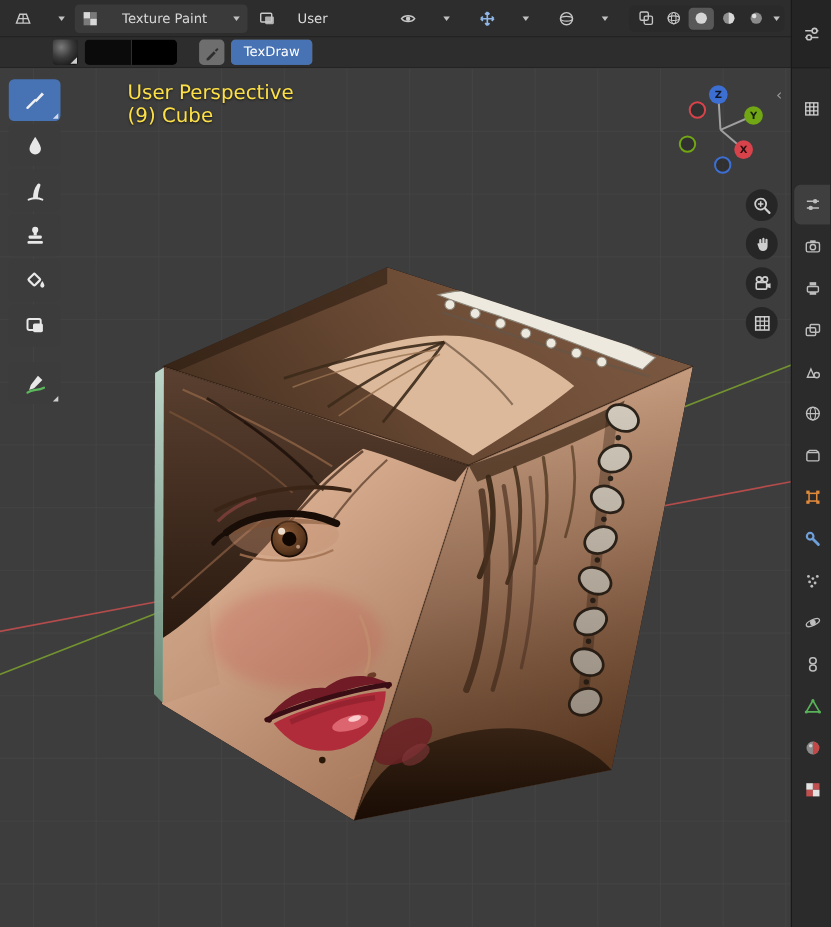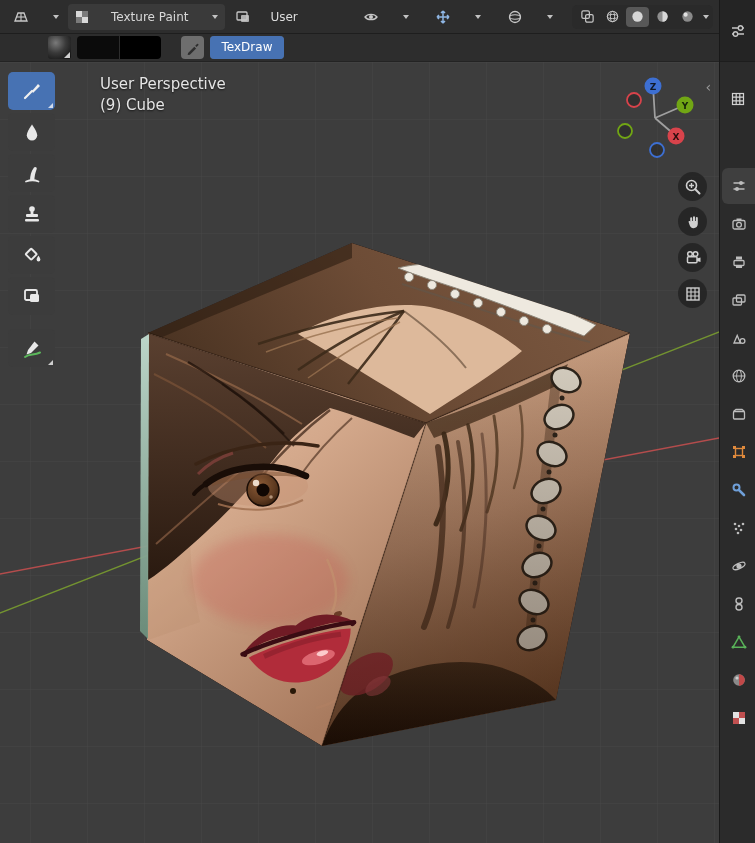--- a/index.html
+++ b/index.html
@@ -35,21 +35,21 @@
   .slider .lab{position:absolute;left:0;top:0;height:23px;line-height:23px;width:97px;text-align:center}
   .slider .val{position:absolute;right:8px;top:0;height:23px;line-height:23px}
   .slider.strength{width:74px}
   .slider.strength .fill{width:100%}
   .slider.strength .lab{width:100%}
   .press-btn{width:23px;height:23px;border-radius:4px;background:#6e6e6e;display:flex;align-items:center;justify-content:center;flex:none}
 
   
   .viewport{position:absolute;top:62px;left:0;right:36px;bottom:0;background:#3d3d3d;overflow:hidden}
   .scene{position:absolute;left:0;top:0}
-  .vp-text{position:absolute;left:100px;top:12px;line-height:21px;color:#e5e5e5;text-shadow:0 1px 2px rgba(0,0,0,.65);font-size:15px}
+  .vp-text{position:absolute;left:116px;top:12px;line-height:21px;color:#fde047;text-shadow:0 1px 2px rgba(0,0,0,.65);font-size:18px}
   .collapse{position:absolute;right:8px;top:18px;color:#9a9a9a;font-size:14px;line-height:14px}
 
   .toolbar{position:absolute;left:8px;top:10px;width:47px;display:flex;flex-direction:column;gap:3px}
   .tool-btn{height:38px;background:#3c3c3c;border-radius:5px;display:flex;align-items:center;justify-content:center;position:relative}
   .tool-btn.active{background:#4772b3}
   .tool-btn.gap{margin-top:11px}
   .corner{position:absolute;right:2px;bottom:2px;width:0;height:0;border-left:5px solid transparent;border-bottom:5px solid rgba(255,255,255,.75)}
 
   .gizmo{position:absolute;left:612px;top:14px;width:90px;height:90px}
   .navbtn{position:absolute;left:678px;width:29px;height:29px;border-radius:50%;background:rgba(35,35,35,.88);display:flex;align-items:center;justify-content:center}

